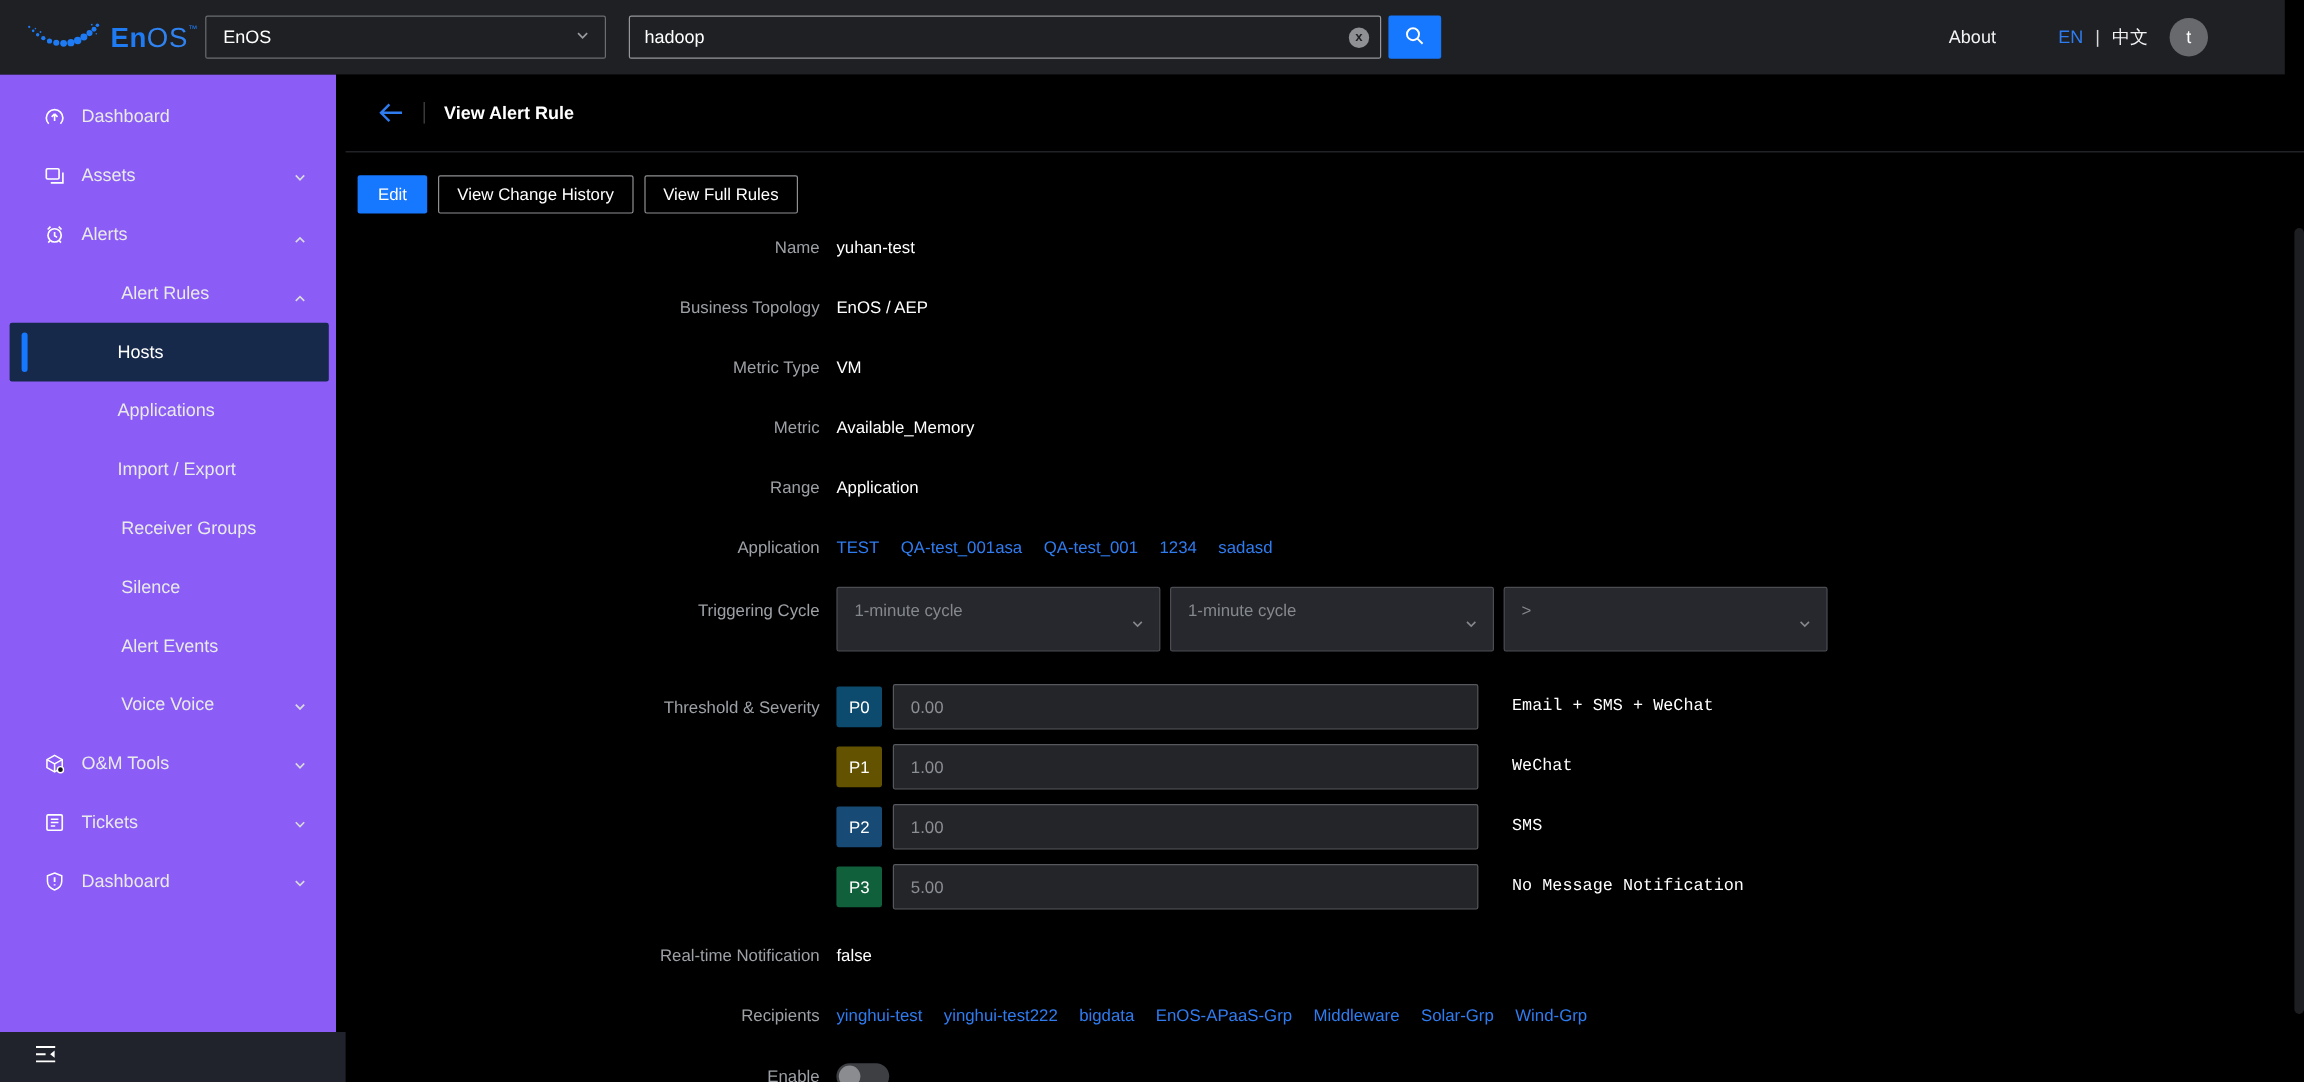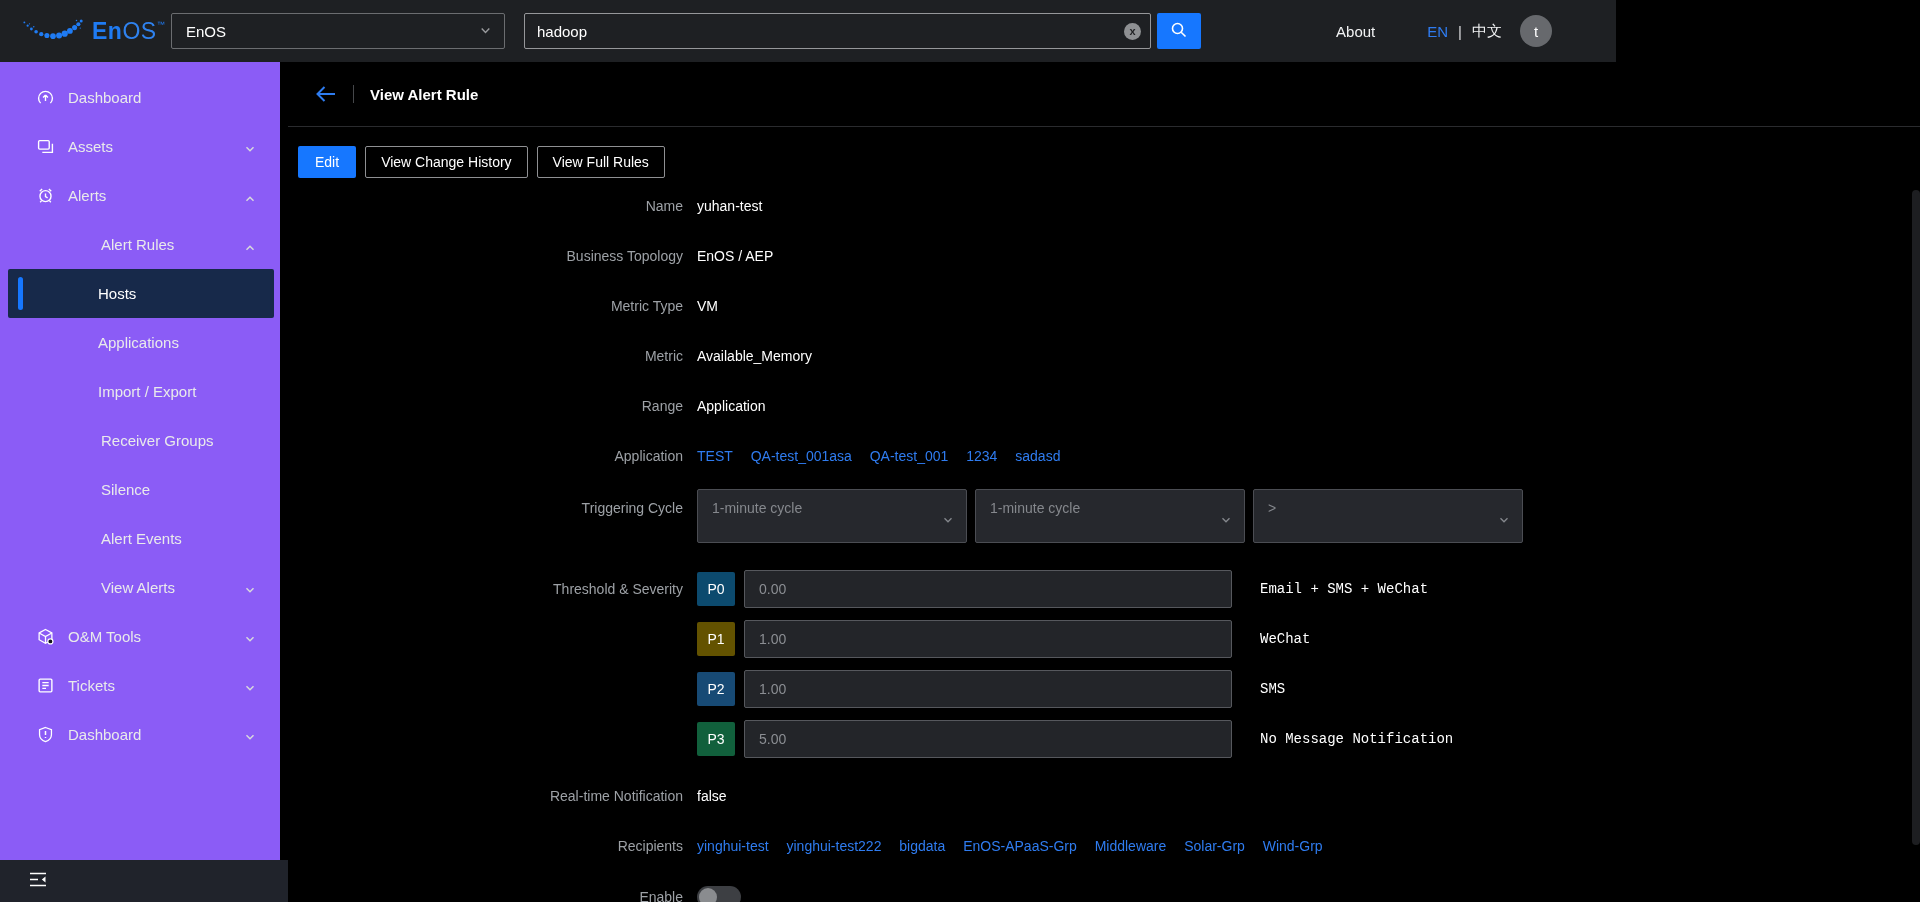--- a/index.html
+++ b/index.html
@@ -1,21 +1,21 @@
 <!DOCTYPE html>
 <html><head>
 <meta charset="utf-8">
 <style>
   * { margin:0; padding:0; box-sizing:border-box; }
   html,body { background:#000; }
   body { font-family:"Liberation Sans","DejaVu Sans",sans-serif; }
   #canvas { position:relative; width:1920px; height:902px; background:#000; overflow:hidden; }
 
   
-  .topbar { position:absolute; left:0; top:0; width:1616px; height:62px; background:#1e2023; z-index:5; }
+  .topbar { position:absolute; left:0; top:0; width:1904px; height:62px; background:#1e2023; z-index:5; }
   .logo { position:absolute; left:22px; top:0; height:62px; display:flex; align-items:center; }
   .logo-text { font-size:23px; margin-left:8px; letter-spacing:.5px; }
   .logo-en { color:#1f7bf3; font-weight:700; }
   .logo-os { color:#2f82ef; font-weight:400; }
   .logo-tm { color:#1f7bf3; font-size:8px; vertical-align:top; position:relative; top:2px; }
   .org-select { position:absolute; left:171px; top:13px; width:334px; height:36px; border:1px solid #6b6d70; border-radius:2px; display:flex; align-items:center; padding:0 14px; color:#fff; font-size:15px; cursor:pointer; }
   .org-select .chev { position:absolute; right:12px; }
   .search-wrap { position:absolute; left:524px; top:13px; width:627px; height:36px; border:1px solid #96979a; border-radius:2px; display:flex; align-items:center; }
   .search-input { flex:1; height:100%; background:transparent; border:none; outline:none; color:#fff; font-size:15px; padding:0 34px 0 12px; font-family:inherit; }
   .search-clear { position:absolute; right:9px; top:9px; width:17px; height:17px; border-radius:50%; background:#8e9093; color:#1f2022; font-size:11px; line-height:17px; text-align:center; font-weight:700; cursor:pointer; }
@@ -209,21 +209,21 @@
 
       <div class="nav-item lvl2">
         <span>Silence</span>
       </div>
 
       <div class="nav-item lvl2">
         <span>Alert Events</span>
       </div>
 
       <div class="nav-item lvl2">
-        <span>View Alerts</span>
+        <span>Voice Voice</span>
         <span class="nav-chev"><svg width="12" height="12" viewBox="0 0 12 12">
               <path d="M2.5 4.2 6 7.8 9.5 4.2" stroke="#d9dadc" stroke-width="1.4" fill="none"></path>
             </svg></span>
       </div>
 
       <div class="nav-item lvl1">
         <span class="icon">
           <svg width="17" height="17" viewBox="0 0 16 16">
               <path d="M8 1.4 14 4.7v6.3L8 14.3 2 11V4.7Z" stroke="#fff" stroke-width="1.2" fill="none"></path>
               <path d="M2 4.7 8 8l6-3.3M8 8v6.3" stroke="#fff" stroke-width="1.2" fill="none"></path>

